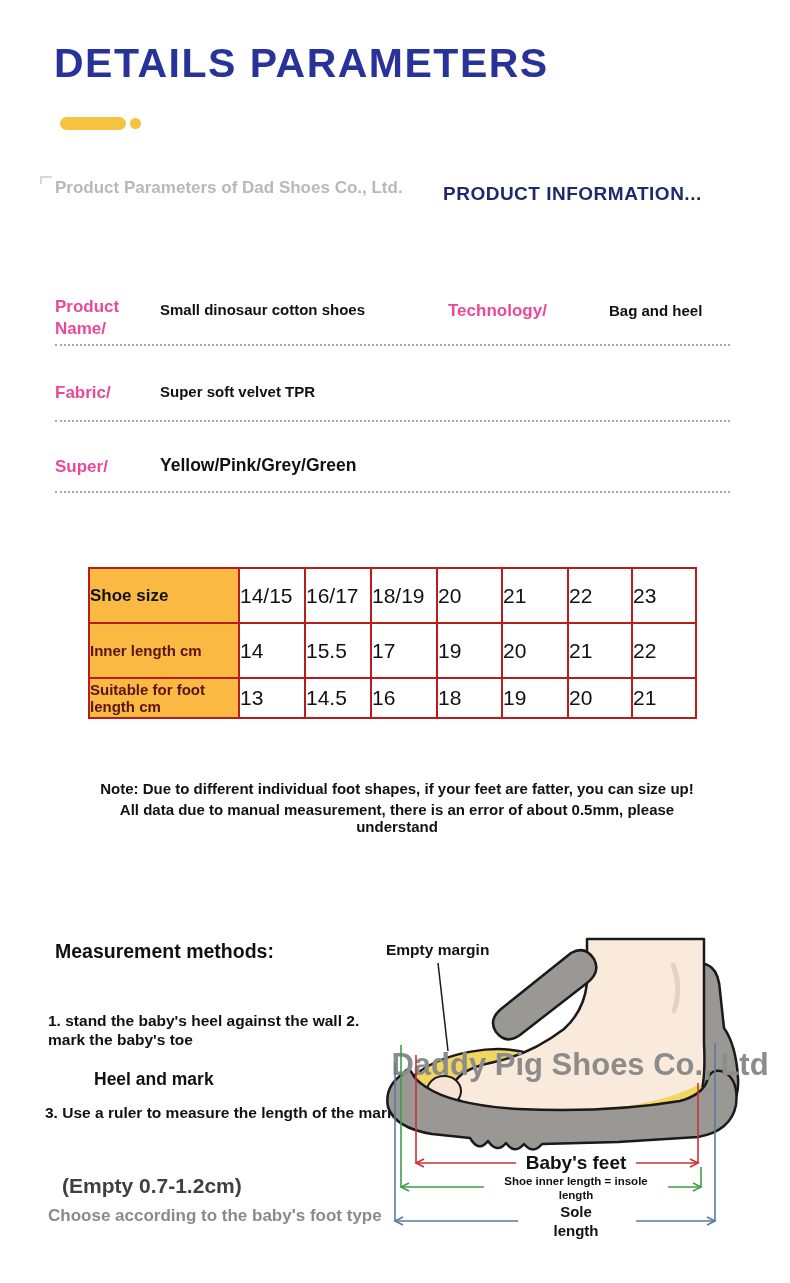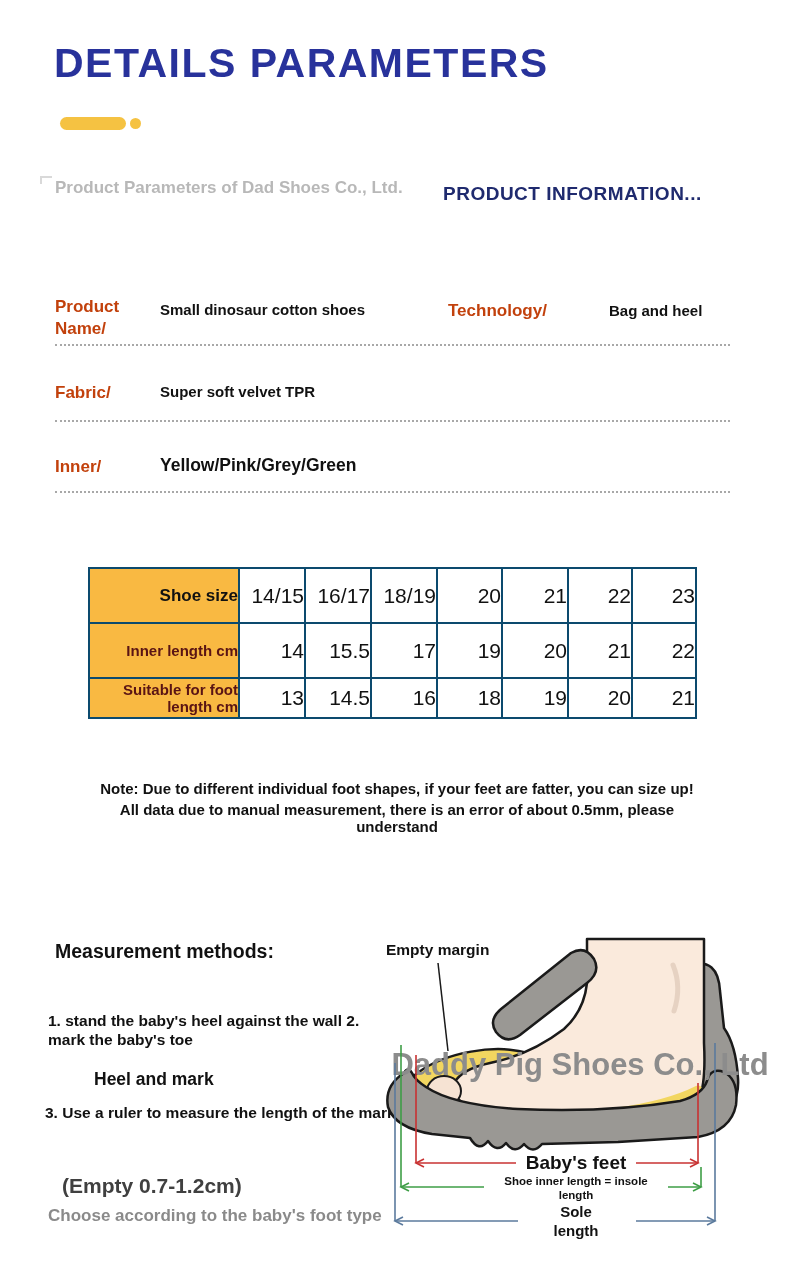--- a/index.html
+++ b/index.html
@@ -27,31 +27,31 @@
   }
   .wm-artifact {
     left:40px; top:176px; width:12px; height:8px;
     border:2px solid #d9d9d9; border-right:none; border-bottom:none;
   }
   .prod-info-heading {
     left:443px; top:183px; font-size:19px; font-weight:bold;
     color:#1F2A6E; letter-spacing:0.5px;
   }
 
-  .lbl { font-size:17px; font-weight:bold; color:#c2410c; line-height:1.3; }
+  .lbl { font-size:17px; font-weight:bold; color:#ec4899; line-height:1.3; }
   .val { font-size:15px; font-weight:bold; color:#111; }
   .val-lg { font-size:17.5px; font-weight:bold; color:#111; }
   .dotline { left:55px; width:675px; height:0; border-top:2px dotted #a8a8a8; }
 
   table.size-table {
     position:absolute; left:88px; top:567px; width:607px;
     border-collapse:collapse; table-layout:fixed;
   }
   .size-table td {
-    border:2px solid #0c4a6e; text-align:right; vertical-align:middle;
+    border:2px solid #b91c1c; text-align:left; vertical-align:middle;
     font-size:21px; color:#111; background:#fff;
   }
   .size-table td.rowlbl { background:#F9B942; }
   .size-table .lbl-black { font-size:17px; font-weight:bold; color:#111; }
   .size-table .lbl-maroon { font-size:15px; font-weight:bold; color:#5A1414; line-height:1.15; }
 
   .note-block {
     left:97px; top:780px; width:600px; text-align:center;
     font-size:15px; font-weight:bold; color:#111; line-height:1.18;
   }
@@ -83,21 +83,21 @@
   <div class="abs lbl" style="left:55px; top:296px; width:105px;">Product Name/</div>
   <div class="abs val" style="left:160px; top:301px;">Small dinosaur cotton shoes</div>
   <div class="abs lbl" style="left:448px; top:300px;">Technology/</div>
   <div class="abs val" style="left:585px; top:302px;margin-left:24px;">Bag and heel</div>
   <div class="abs dotline" style="top:344px;"></div>
 
   <div class="abs lbl" style="left:55px; top:382px;">Fabric/</div>
   <div class="abs val" style="left:160px; top:383px;">Super soft velvet TPR</div>
   <div class="abs dotline" style="top:420px;"></div>
 
-  <div class="abs lbl" style="left:55px; top:456px;">Inner/</div>
+  <div class="abs lbl" style="left:55px; top:456px;">Super/</div>
   <div class="abs val-lg" style="left:160px; top:455px;">Yellow/Pink/Grey/Green</div>
   <div class="abs dotline" style="top:491px;"></div>
 
   <table class="size-table">
     <colgroup>
       <col style="width:150px">
         <col style="width:66px">
         <col style="width:66px">
         <col style="width:66px">
       <col style="width:65px">

